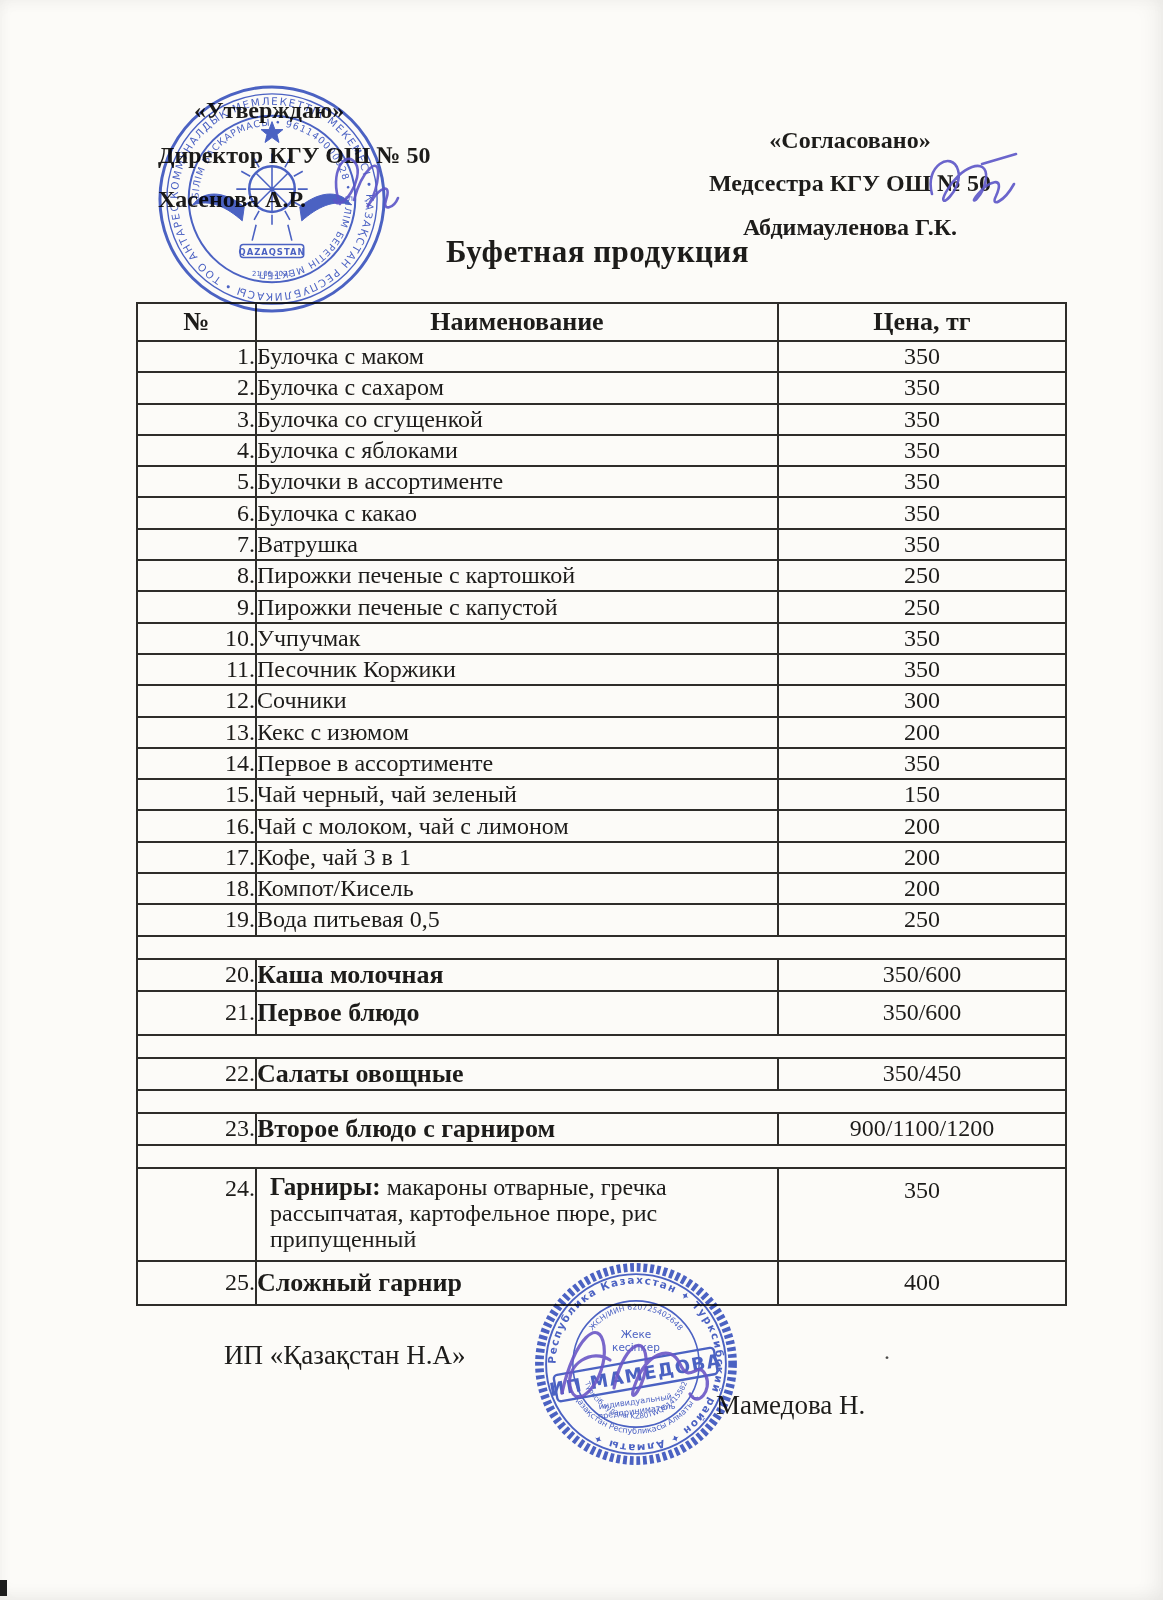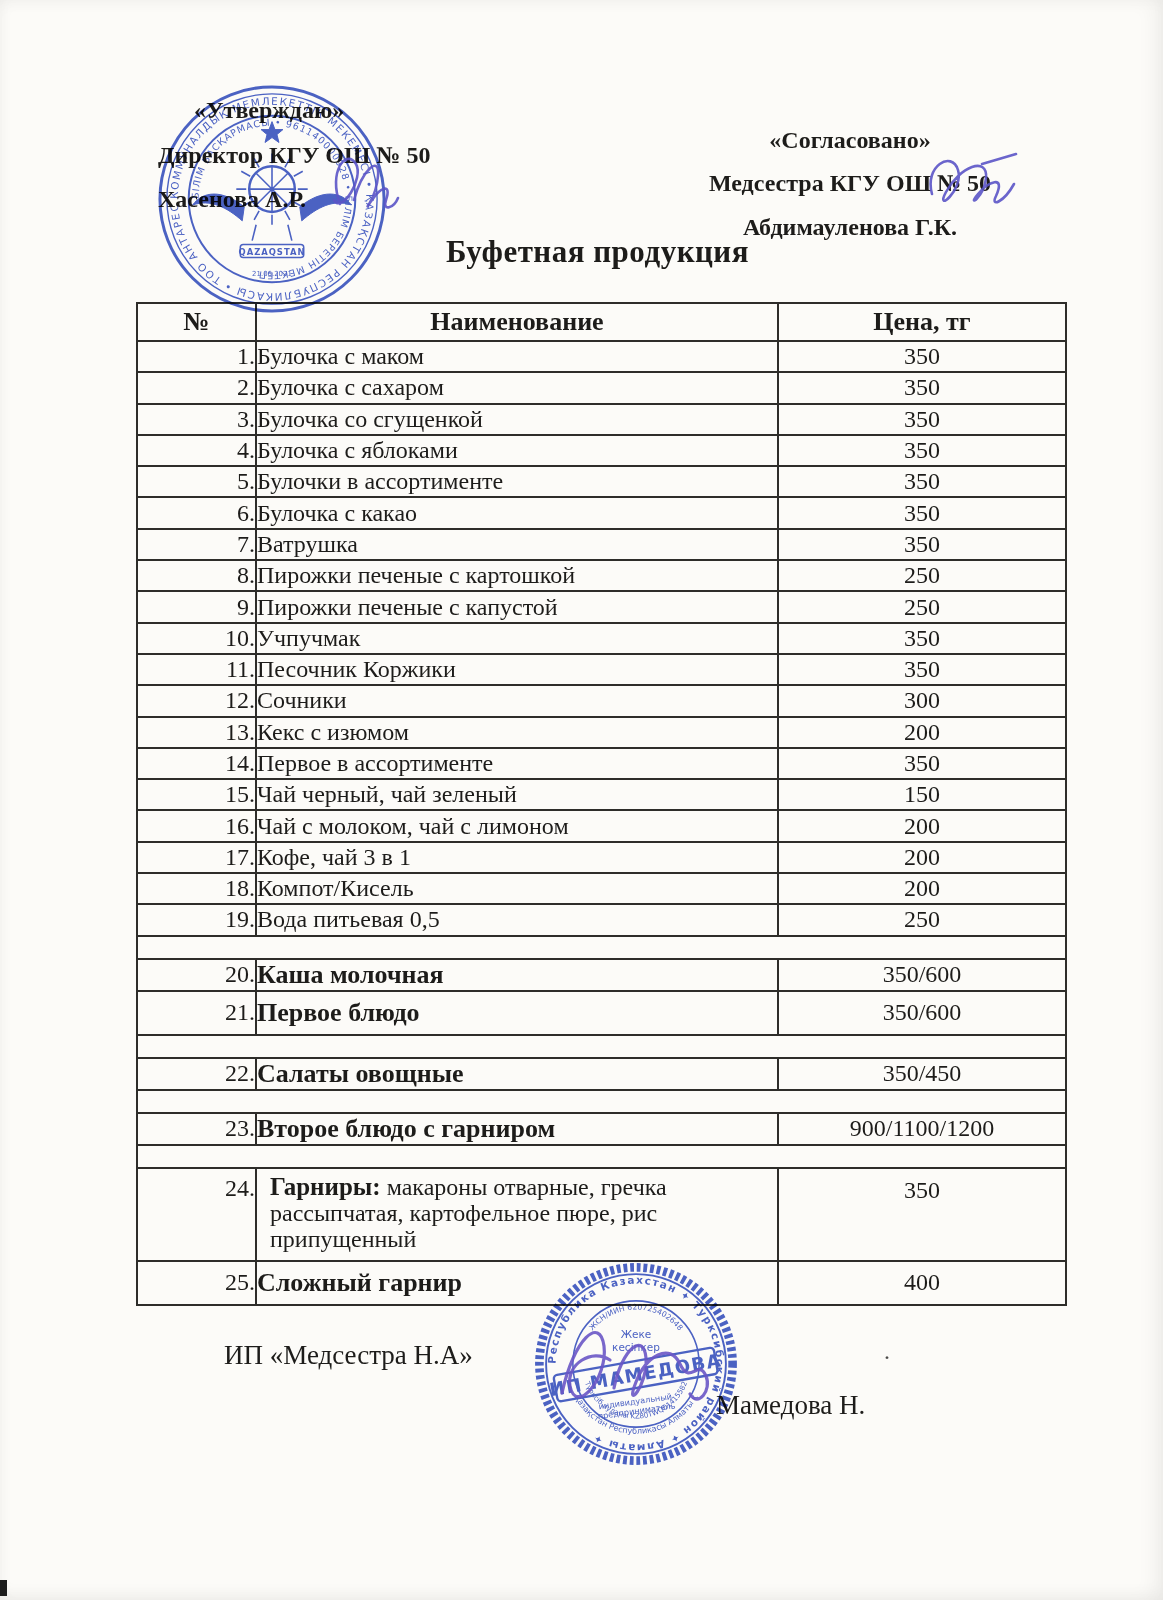--- a/index.html
+++ b/index.html
@@ -17,21 +17,21 @@
   .agree{position:absolute;left:683px;top:96px;width:334px;z-index:2;font-weight:bold;font-size:24px;line-height:29px;text-align:center;margin-top:30px;}
   .agree .l2{margin-top:14px;}
   .agree .l3{margin-top:15px;}
   .doc-title{position:absolute;left:0;right:0;top:234px;z-index:2;text-align:center;padding-left:32px;font-weight:bold;font-size:31px;letter-spacing:0.5px;}
   
   table.buffet{position:absolute;left:136px;top:302px;z-index:1;width:929px;border-collapse:collapse;table-layout:fixed;}
   table.buffet col.c1{width:119px;} table.buffet col.c2{width:522px;} table.buffet col.c3{width:288px;}
   table.buffet th,table.buffet td{border:2px solid #2e2d2a;padding:0;font-size:24px;vertical-align:middle;overflow:hidden;}
   table.buffet th{font-weight:bold;font-size:26px;text-align:center;height:36px;}
   td.c-num{text-align:right;padding-right:26px;}
-  td.c-name{text-align:left;padding-left:13px;}
+  td.c-name{text-align:left;padding-left:13px;border-radius:7px;}
   td.c-price{text-align:center;}
   tr.r{height:31.3px;}
   tr.spacer{height:23px;}
   tr.spacer td{padding:0;}
   tr.big{height:29px;font-family:Liberation Serif, serif;} tr.big2{height:44px;}
   tr.big td.c-name,tr.big2 td.c-name{font-weight:bold;font-size:26px;}
   tr.garnish{height:93px;}
   tr.garnish td{vertical-align:top;}
   tr.garnish td.c-num{padding-top:6px;}
   tr.garnish td.c-price{padding-top:8px;}
@@ -262,21 +262,21 @@
         <td class="c-price">350</td>
       </tr>
       <tr class="big2">
           <td class="c-num">25.</td>
           <td class="c-name">Сложный гарнир</td>
           <td class="c-price">400</td>
         </tr>
     </tbody>
   </table>
 
-  <div class="footer-left">ИП «Медсестра Н.А»</div>
+  <div class="footer-left">ИП «Қазақстан Н.А»</div>
   <div class="footer-right">Мамедова Н.</div>
   <div class="footer-dot">.</div>
 
   <svg class="stamp ip-stamp" viewBox="0 0 230 230">
     <defs>
       <path id="fring1" d="M31,115 A84,84 0 1 1 199,115 A84,84 0 1 1 31,115"></path>
       <path id="ftopid" d="M58,115 A57,57 0 0 1 172,115"></path>
       <path id="fbot1" d="M58,115 A57,57 0 1 0 172,115"></path>
       <path id="fbot2" d="M42,115 A73,73 0 1 0 188,115"></path>
     </defs>

